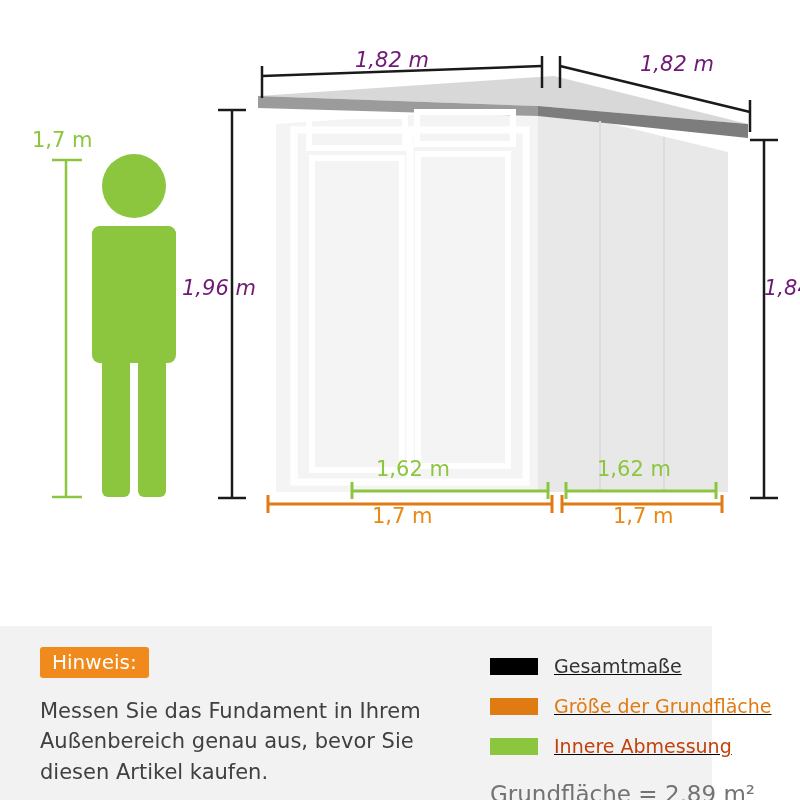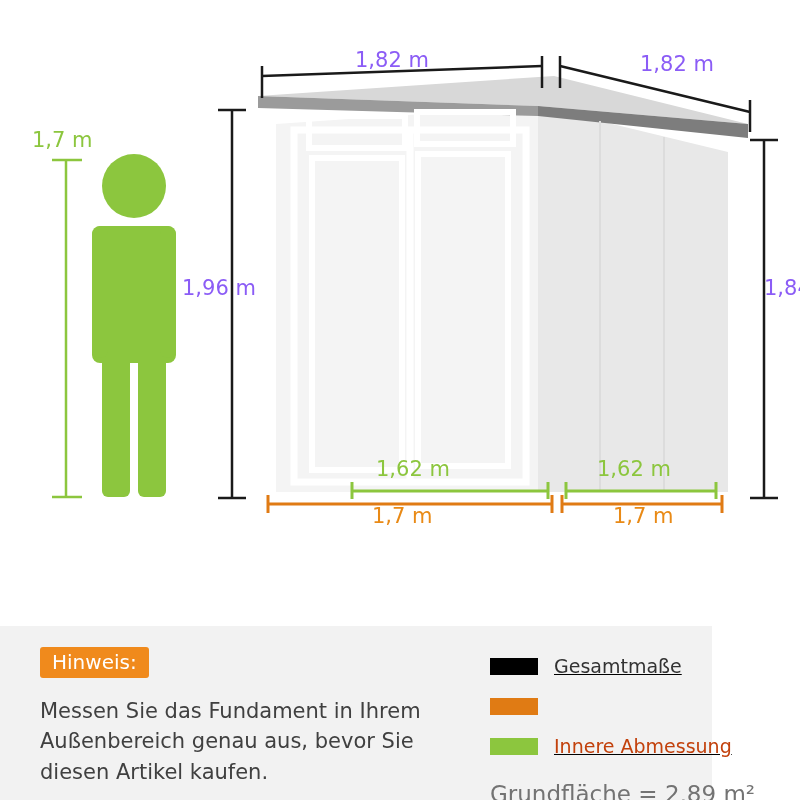--- a/index.html
+++ b/index.html
@@ -35,22 +35,23 @@
 
   .label {
     position: absolute;
     white-space: nowrap;
   }
   .lbl-green {
     color: #8cc63e;
     font-size: 21px;
   }
   .lbl-black {
-    color: #8b5cf6;
-    font-size: 21px;
+    color: #701a75;
+    font-size: 21px;
+    font-style: italic;
   }
   .lbl-orange {
     color: #e98a16;
     font-size: 21px;
   }
 
   
   .hinweis-box {
     position: absolute;
     left: 40px;
@@ -218,20 +219,21 @@
 
     <div class="legend">
 
       <div class="legend-row">
         <div class="swatch" style="background:#000000;"></div>
         <div class="legend-label" style="color:#333333;">Gesamtmaße</div>
       </div>
 
       <div class="legend-row">
         <div class="swatch" style="background:#e07b14;"></div>
+        <div class="legend-label" style="color:#e07b14;">Größe der Grundfläche</div>
       </div>
 
       <div class="legend-row">
         <div class="swatch" style="background:#8cc63e;"></div>
         <div class="legend-label" style="color:#c2410c;">Innere Abmessung</div>
       </div>
 
     </div>
 
     <div class="legend-total">Grundfläche  = 2,89 m²</div>

